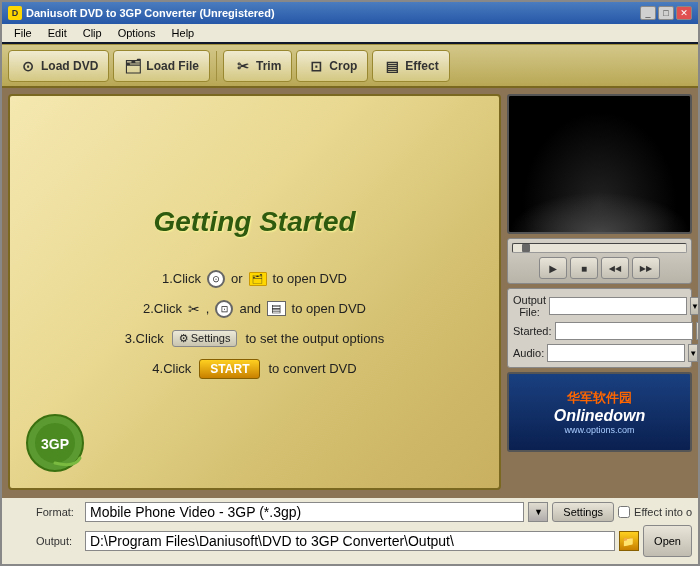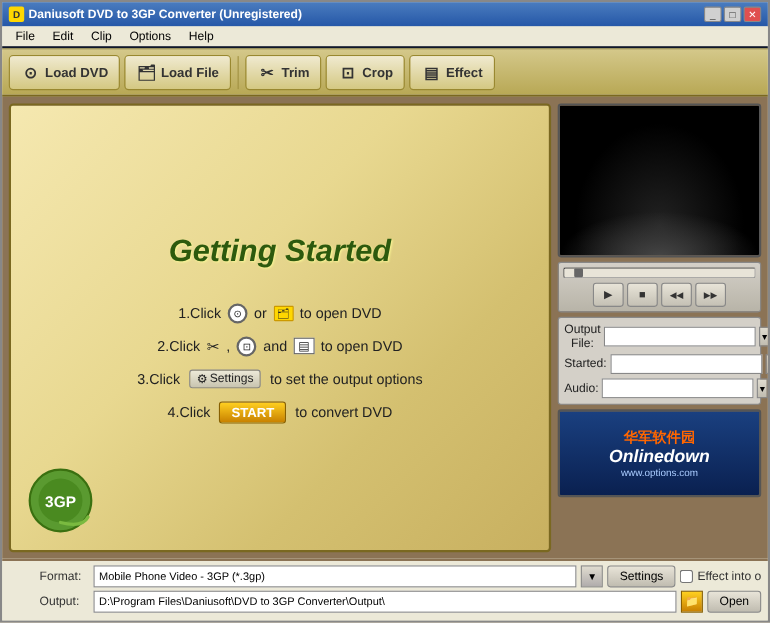--- a/index.html
+++ b/index.html
@@ -410,21 +410,21 @@
       color: #333;
       width: 45px;
     }
 
     .bottom-input {
       flex: 1;
       height: 20px;
       background: white;
       border: 1px solid #888;
       padding: 0 4px;
-      font-size: 10px;
+      font-size: 14px;
     }
 
     .bottom-dropdown-arrow {
       width: 20px;
       height: 20px;
       background: linear-gradient(to bottom, #e0dcd0, #b0acac);
       border: 1px solid #888;
       display: flex;
       align-items: center;
       justify-content: center;
@@ -464,21 +464,21 @@
       cursor: pointer;
     }
 
     .open-btn {
       padding: 2px 10px;
       background: linear-gradient(to bottom, #e8e4d8, #c0bcb0);
       border: 1px solid #888;
       border-radius: 3px;
       font-size: 11px;
       cursor: pointer;
-      height: 20px;
+      height: 32px;
     }
 
     .toolbar-separator {
       width: 1px;
       height: 30px;
       background: #a09040;
       margin: 0 2px;
     }
   </style>
 </head>

